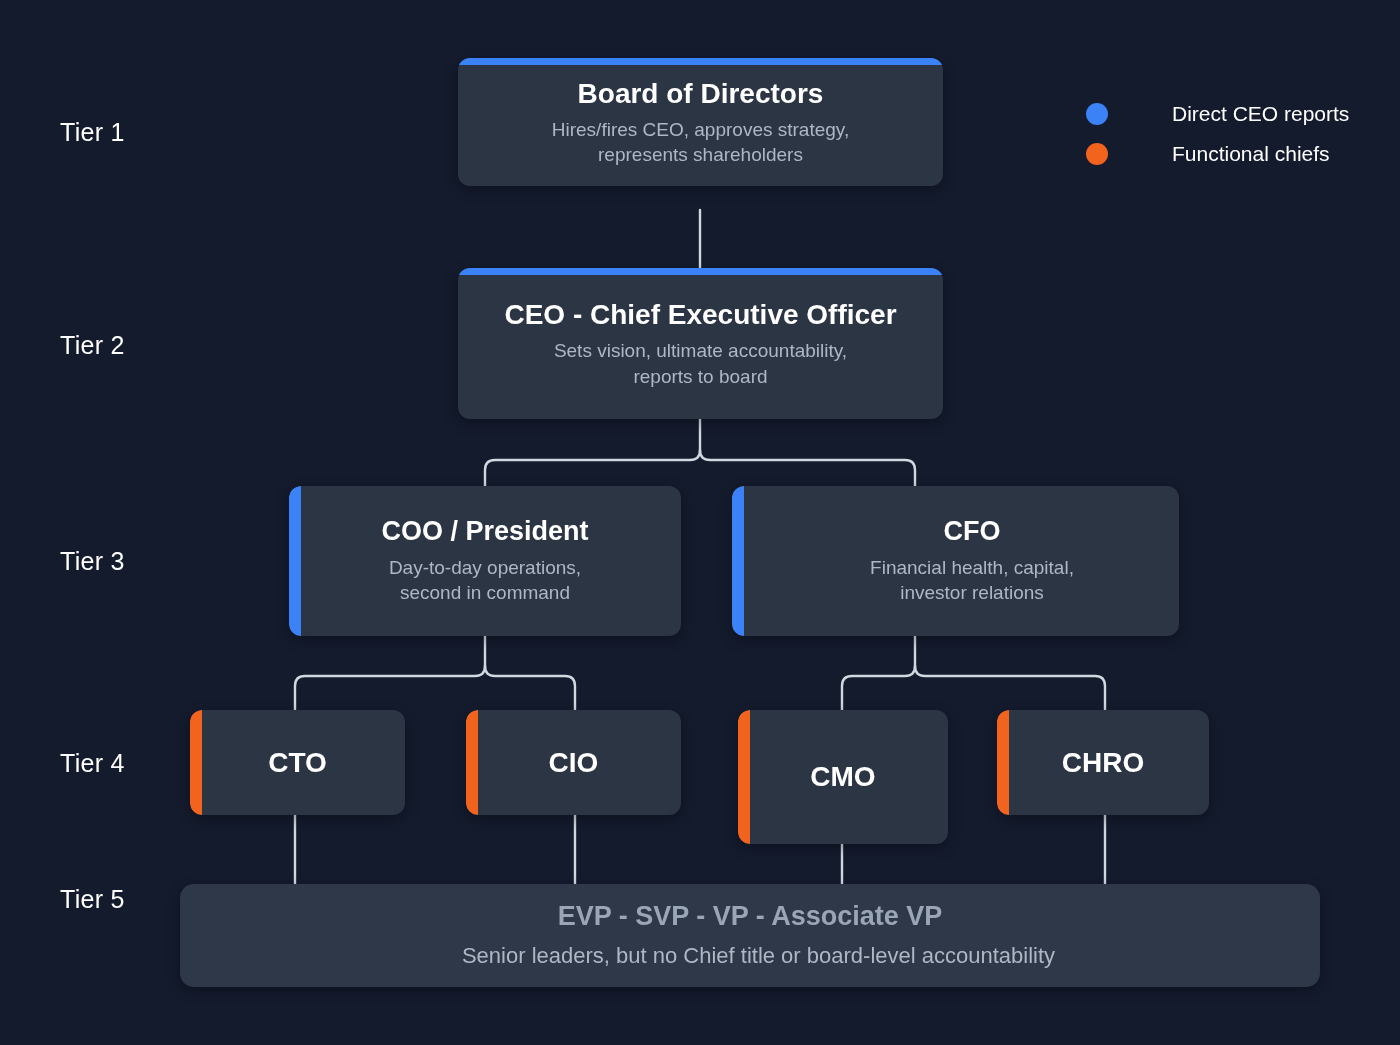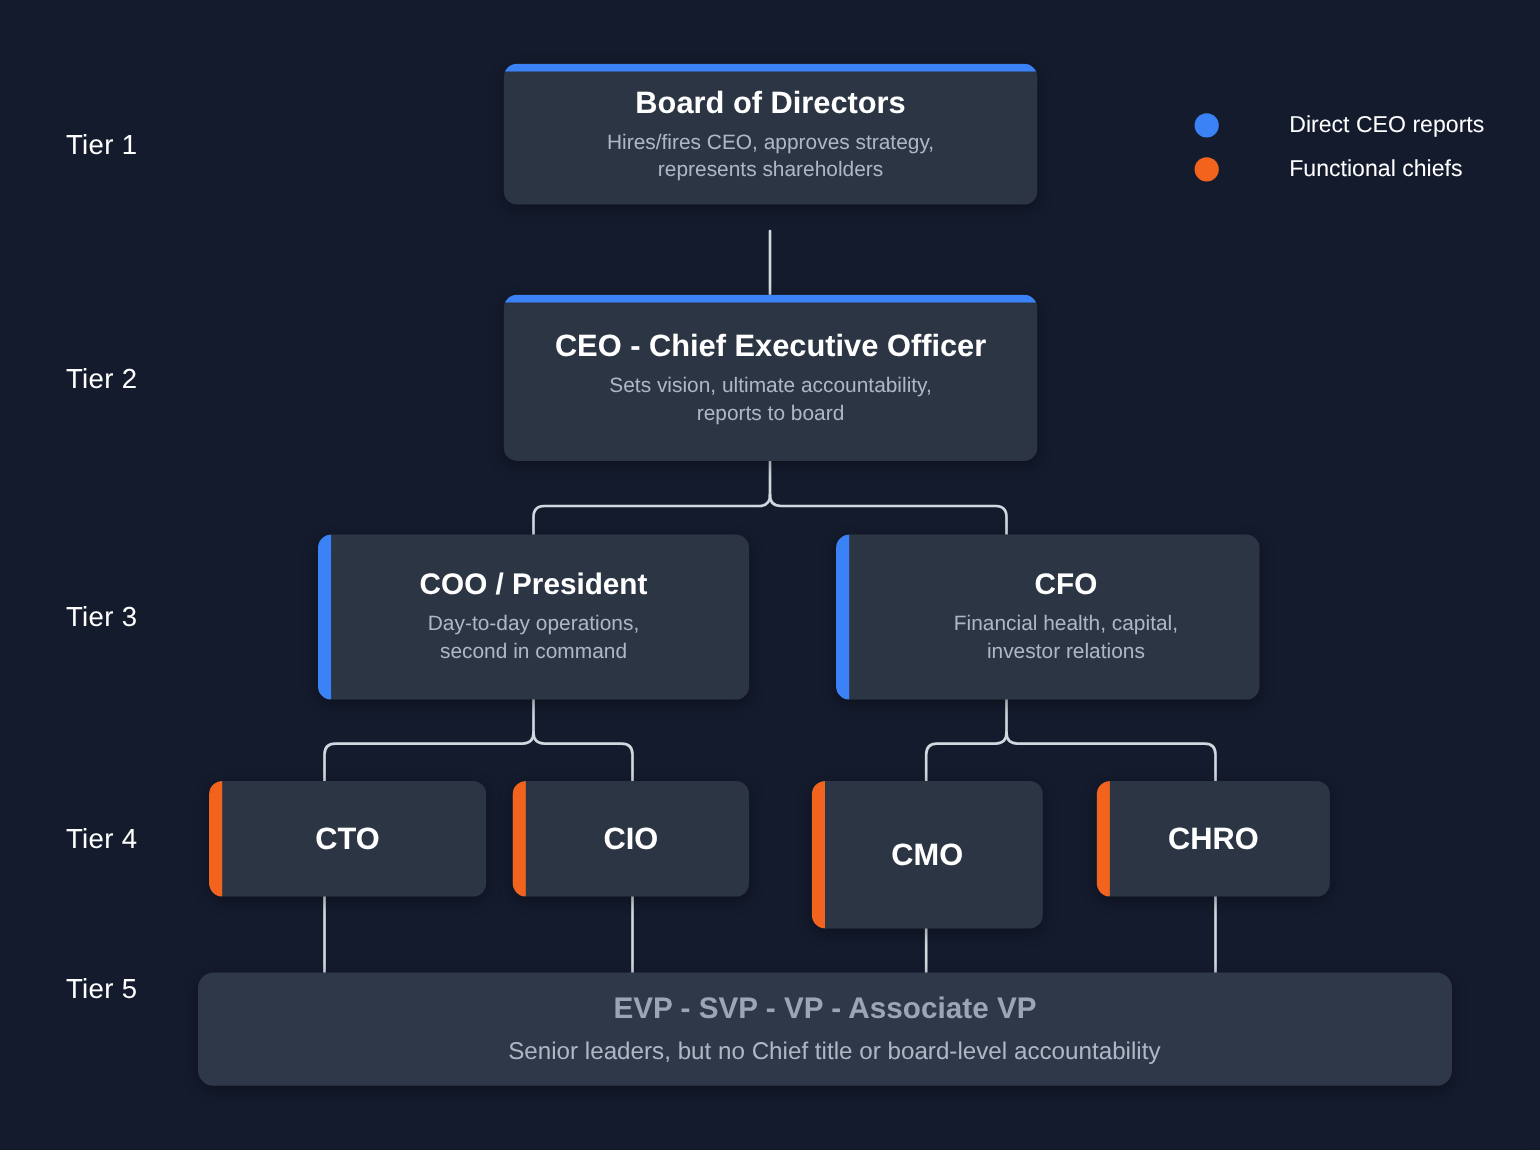--- a/index.html
+++ b/index.html
@@ -187,28 +187,28 @@
 reports to board</div>
   </div>
 
   <div class="node t3" style="left:289px; top:486px; width:392px; height:150px;">
     <div class="accent-left blue"></div>
     <div class="title">COO / President</div>
     <div class="desc">Day-to-day operations,
 second in command</div>
   </div>
 
-  <div class="node t3" style="left:760px; top:486px; width:385px; height:150px;padding-left:33px;">
+  <div class="node t3" style="left:732px; top:486px; width:447px; height:150px;padding-left:33px;">
     <div class="accent-left blue"></div>
     <div class="title">CFO</div>
     <div class="desc">Financial health, capital,
 investor relations</div>
   </div>
 
-  <div class="node t4" style="left:190px; top:710px; width:252px; height:105px;">
+  <div class="node t4" style="left:190px; top:710px; width:215px; height:105px;">
     <div class="accent-left orange"></div>
     <div class="title">CTO</div>
   </div>
 
   <div class="node t4" style="left:466px; top:710px; width:215px; height:105px;">
     <div class="accent-left orange"></div>
     <div class="title">CIO</div>
   </div>
 
   <div class="node t4" style="left:738px; top:710px; width:210px; height:134px;">

